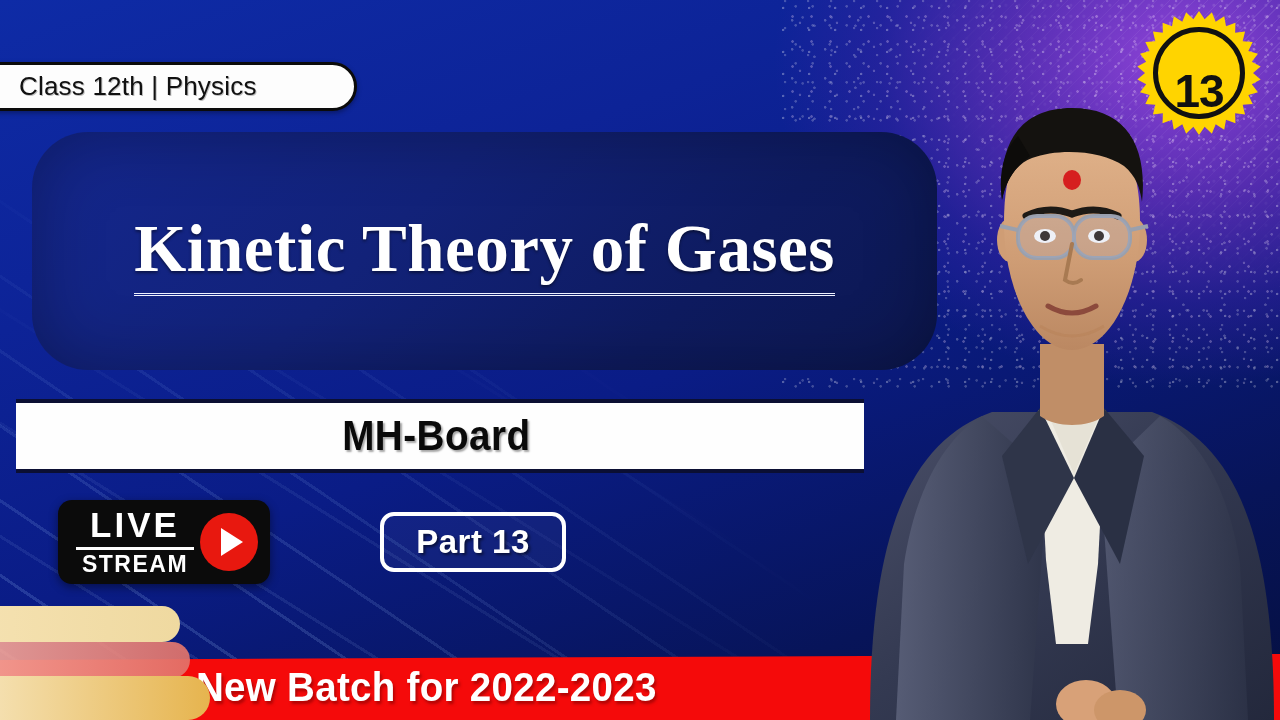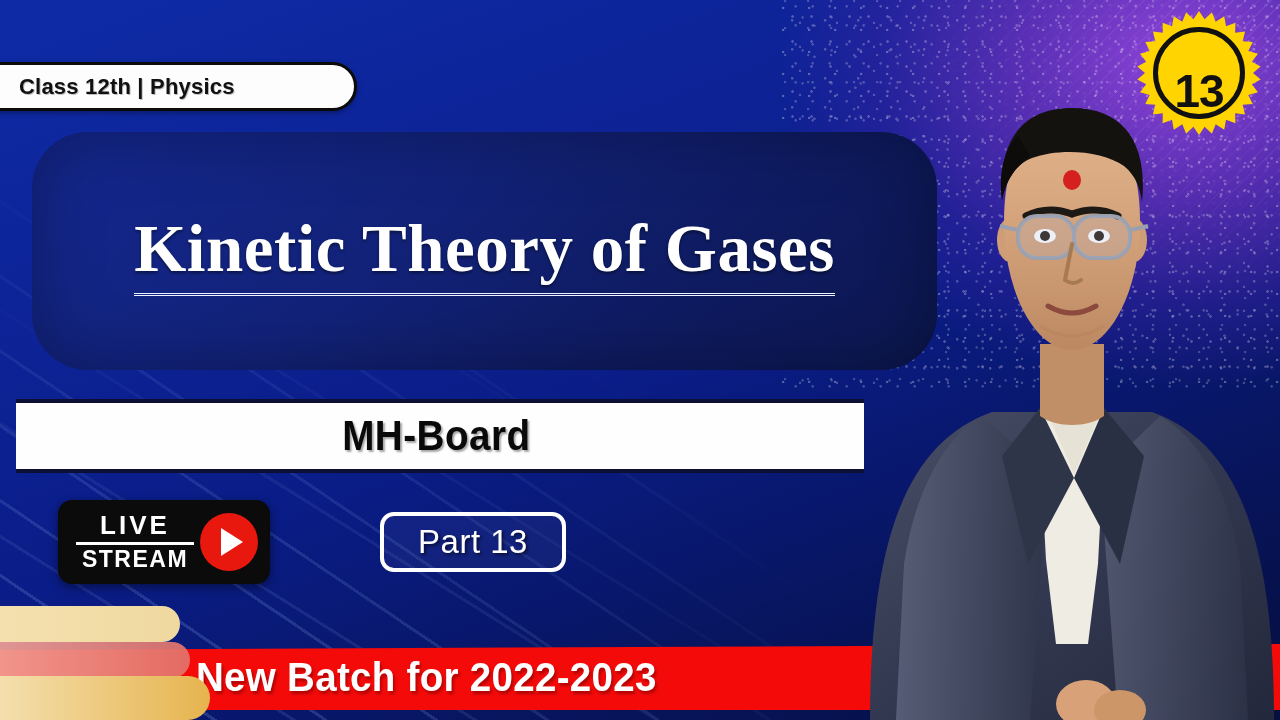--- a/index.html
+++ b/index.html
@@ -86,21 +86,21 @@
     height:49px; min-width:385px;
     background:#fdfdfd;
     border:3px solid #0b0b0b;
     border-radius:26px;
     display:flex; align-items:center;
     padding-left:44px; padding-right:34px;
     box-shadow:0 2px 5px rgba(0,0,0,.35);
     z-index:7;
   }
   .subject-pill span{
-    font-size:22px; font-weight:bold; color:#111;
+    font-size:26px; font-weight:normal; color:#111;
     letter-spacing:.2px; white-space:nowrap;
     text-shadow:1px 1px 0 rgba(0,0,0,.25);
   }
 
   
   .title-panel{
     position:absolute; left:32px; top:132px;
     width:905px; height:238px;
     border-radius:56px;
     background:linear-gradient(135deg, #14278f 0%, #122279 40%, #0e1b60 72%, #0c1750 100%);
@@ -152,21 +152,21 @@
     width:212px; height:84px;
     background:#0b0b0b;
     border-radius:14px;
     display:flex; align-items:center;
     padding:0 12px 0 18px;
     z-index:7;
     box-shadow:0 3px 10px rgba(0,0,0,.45);
   }
   .live-text{ display:flex; flex-direction:column; align-items:center; flex:1; }
   .live-text .l1{
-    color:#fff; font-size:26px; font-weight:bold; line-height:.98;
+    color:#fff; font-size:35px; font-weight:bold; line-height:.98;
     letter-spacing:3px; padding-bottom:2px;
   }
   .live-rule{ width:100%; height:3px; background:#fff; margin:2px 0 3px; }
   .live-text .l2{
     color:#ffffff; font-size:23px; font-weight:bold; line-height:1;
     letter-spacing:1.5px;
   }
   .play-circle{
     width:58px; height:58px; border-radius:50%;
     background:#e8180f;
@@ -185,21 +185,21 @@
   .part-badge{
     position:absolute; left:380px; top:512px;
     width:186px; height:60px;
     border:4px solid #ffffff;
     border-radius:14px;
     background:rgba(255,255,255,0.04);
     display:flex; align-items:center; justify-content:center;
     z-index:7;
   }
   .part-badge span{
-    color:#ffffff; font-size:33px; font-weight:normal; letter-spacing:.5px;
+    color:#ffffff; font-size:33px; font-weight:bold; letter-spacing:.5px;
     text-shadow:2px 2px 3px rgba(0,0,0,.55);
   }
 
   
   .episode-badge{
     position:absolute; right:18px; top:10px;
     width:126px; height:126px;
     z-index:9;
     display:flex; align-items:center; justify-content:center;
   }
@@ -210,21 +210,21 @@
     border:5px solid #111;
     display:flex; align-items:flex-end; justify-content:center;
   }
   .ep-inner span{
     font-size:46px; font-weight:bold; color:#111; line-height:1;
     letter-spacing:-1px;
   }
 
   
   .red-banner{
-    position:absolute; left:0; bottom:10px; width:1280px; height:66px;
+    position:absolute; left:0; bottom:0; width:1280px; height:66px;
     background:#f50a0a;
     z-index:6;
     clip-path: polygon(0 6px, 1280px 0, 1280px 66px, 0 66px);
   }
   .red-banner .btxt{
     position:absolute; left:196px; top:50%; transform:translateY(-50%) scaleX(.94);
     transform-origin:left center;
     color:#fff; font-size:41px; font-weight:bold; letter-spacing:.3px;
     white-space:nowrap;
     text-shadow:2px 3px 3px rgba(120,0,0,.55);

